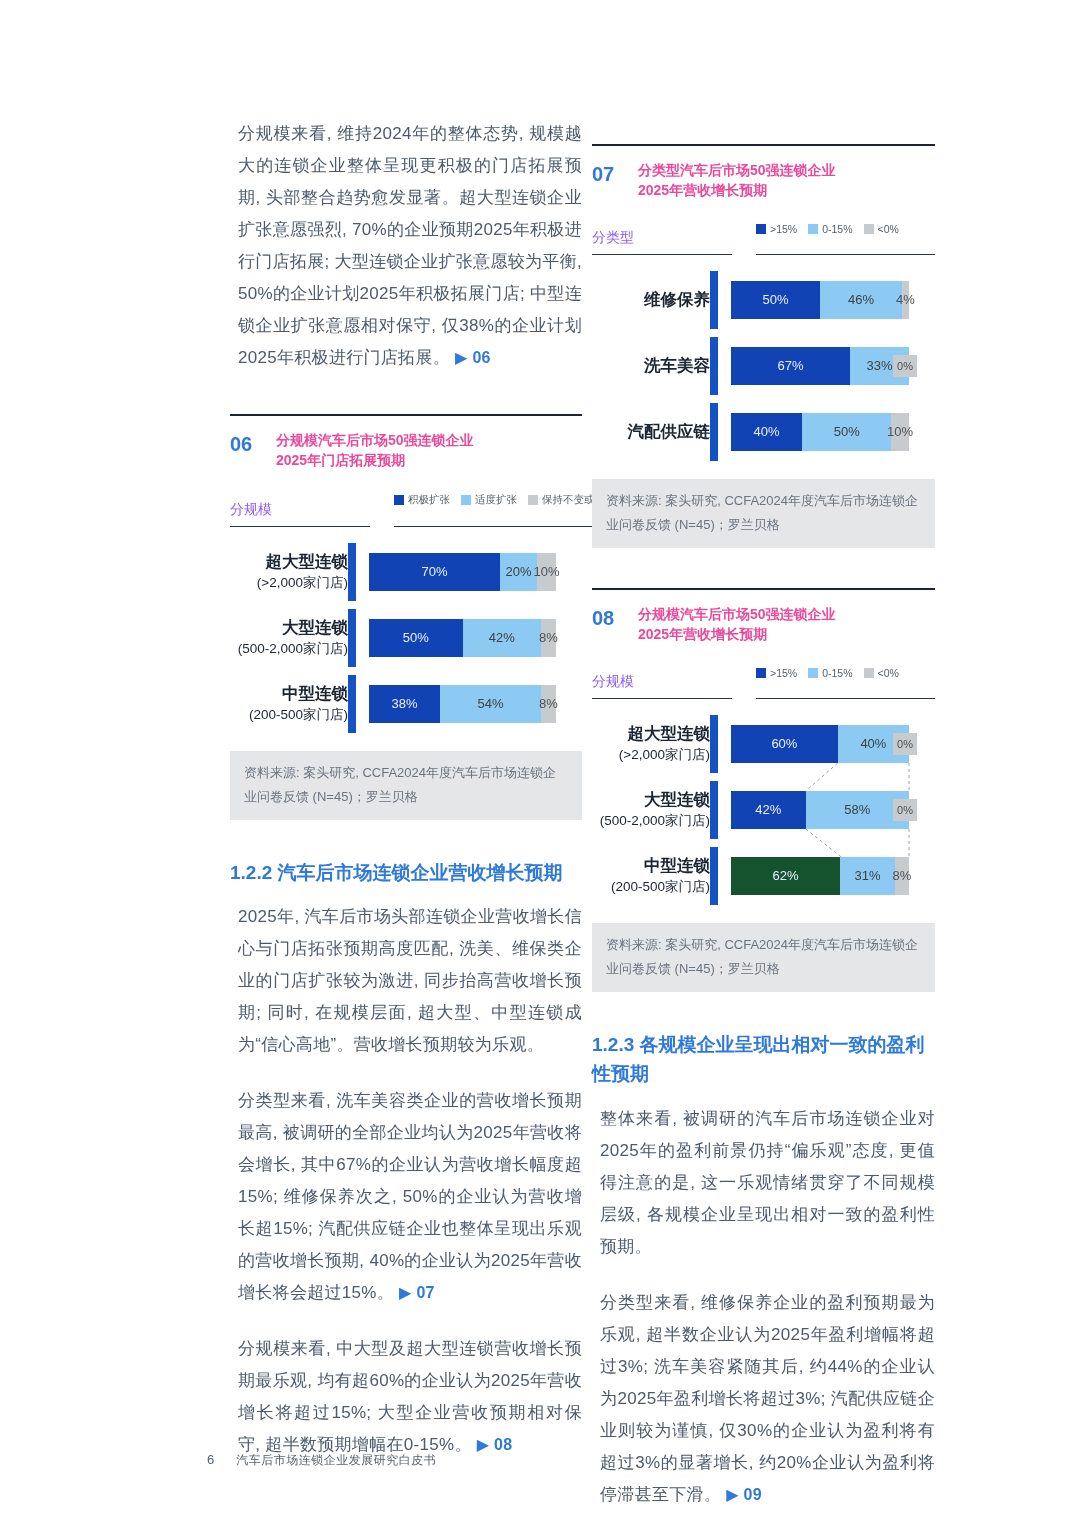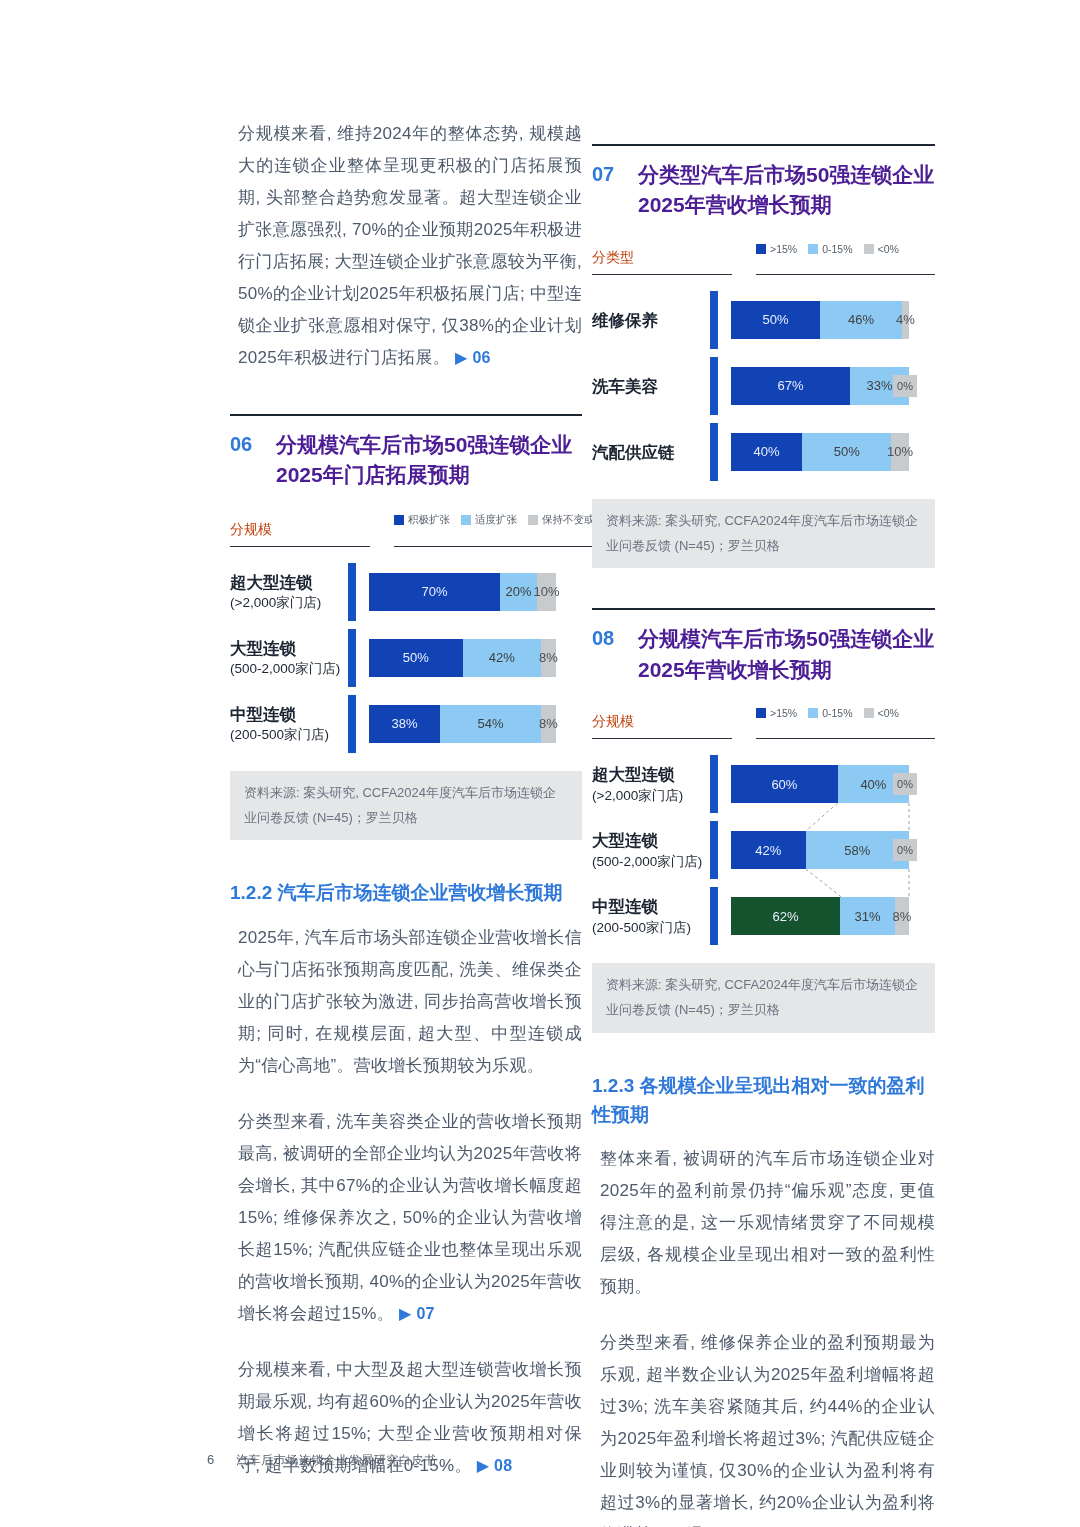--- a/index.html
+++ b/index.html
@@ -25,38 +25,38 @@
     margin:38px 0 14px 0;
   }
 
   
   .chart-block{margin-top:0;}
   .chart-block.spaced{margin-top:40px;}
   .chart-head{
     border-top:2px solid #1c2532;padding-top:14px;display:flex;align-items:flex-start;
   }
   .chart-num{color:#2e79d9;font-weight:bold;font-size:20px;width:46px;flex:none;line-height:1.45;}
-  .chart-title{margin:0;font-size:21px;font-weight:bold;color:#4c1d95;line-height:1.45;}
+  .chart-title{margin:0;font-size:14px;font-weight:bold;color:#ec4899;line-height:1.45;}
   .chart-title span{display:block;}
 
   .axis-row{display:flex;align-items:flex-end;margin-top:22px;}
   .axis-label{
     width:140px;flex:none;border-bottom:1px solid #2a3442;padding-bottom:7px;
-    font-size:14px;color:#c2410c;
+    font-size:14px;color:#8b5cf6;
   }
   .legend{
     flex:1;margin-left:24px;border-bottom:1px solid #2a3442;padding-bottom:19px;
     display:flex;gap:11px;align-items:center;font-size:10.5px;color:#555e68;white-space:nowrap;
   }
   .legend-item{display:inline-flex;align-items:center;}
   .swatch{width:10px;height:10px;display:inline-block;margin-right:4px;flex:none;}
 
   .rows{margin-top:16px;position:relative;}
   .bar-row{display:flex;align-items:center;height:58px;margin-bottom:8px;}
-  .bar-label{width:118px;flex:none;line-height:1.25;}
+  .bar-label{width:118px;flex:none;line-height:1.25;text-align:right;}
   .cat-name{font-weight:bold;font-size:16.5px;color:#1c2532;display:block;}
   .cat-sub{font-size:13.5px;color:#1c2532;display:block;margin-top:3px;}
   .accent{width:8px;height:58px;background:#1553c4;margin-right:13px;flex:none;}
   .bar{flex:1;height:38px;display:flex;position:relative;margin-right:26px;}
   .seg{display:flex;align-items:center;justify-content:center;font-size:13px;white-space:nowrap;overflow:visible;}
   .seg-0{color:#e8f0ff;}
   .seg-1{color:#404040;}
   .seg-2{color:#4c5158;}
   .zero-chip{
     position:absolute;right:-8px;top:50%;transform:translateY(-50%);

